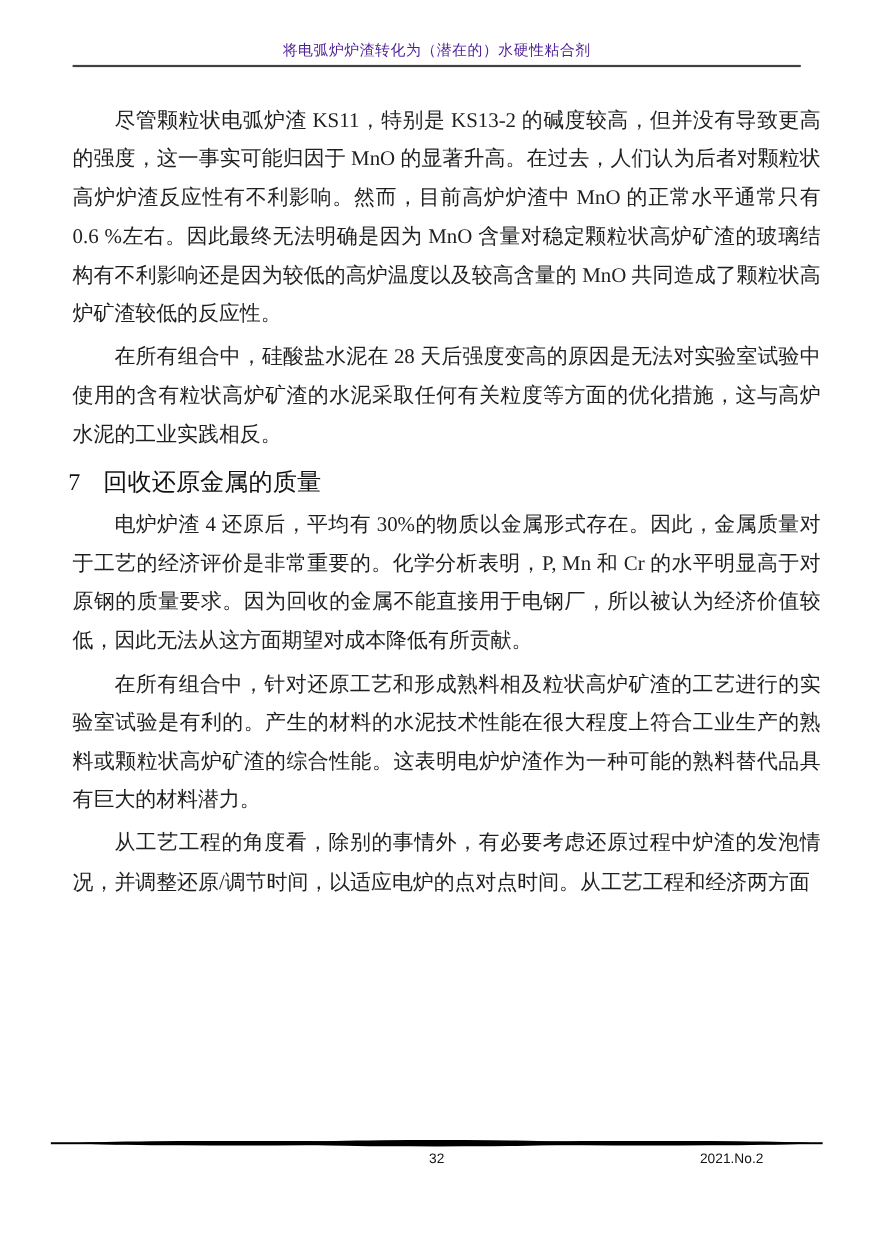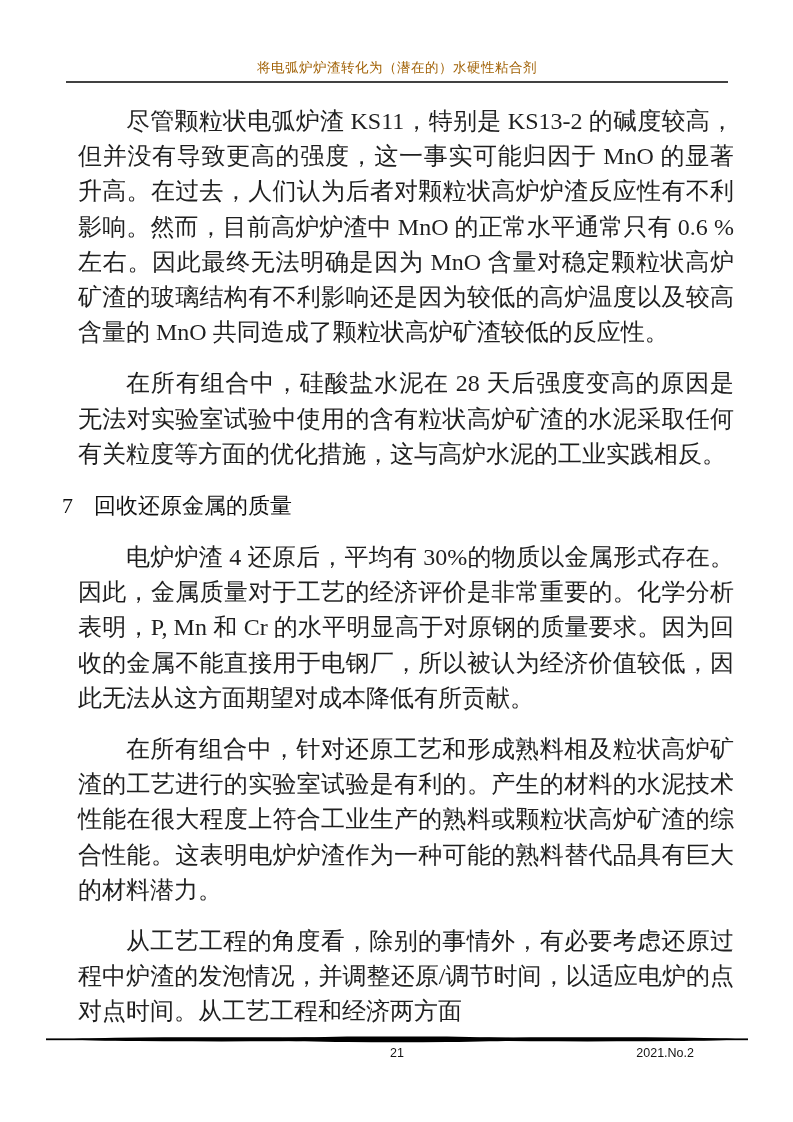--- a/index.html
+++ b/index.html
@@ -19,45 +19,45 @@
   }
 
   
   .page-header {
     position: absolute;
     top: 0;
     left: 66px;
     right: 65px;
   }
   .header-title {
-    padding-top: 59px;
+    padding-top: 37px;
     text-align: center;
     font-size: 13.5px;
     line-height: 17px;
-    color: #a16207;
+    color: #4c1d95;
     letter-spacing: 0.5px;
   }
   .header-rule {
     margin-top: 5px;
     border-top: 2px solid #414141;
     height: 0;
   }
 
   
   .doc-body {
     position: absolute;
     top: 88px;
     left: 62px;
     width: 688px;
     height: 945px;
     overflow: hidden;
   }
   .doc-body p {
-    margin: 16px;
-    font-size: 24px;
+    margin: 4px;
+    font-size: 19px;
     line-height: 35.2px;
     text-align: justify;
     text-justify: inter-ideograph;
     text-indent: 2em;
     color: #1f1f1f;
   }
   .doc-body h2 {
     margin: 7px 0 4px 0;
     font-size: 22px;
     line-height: 36px;
@@ -123,18 +123,18 @@
   </div>
 
   <div class="page-footer">
     <svg class="footer-rule-svg" viewBox="0 0 700 7" preserveAspectRatio="none" aria-hidden="true">
       <rect x="0" y="2.4" width="700" height="1.8" fill="#000000"></rect>
       <ellipse cx="175" cy="3.3" rx="150" ry="2.1" fill="#000000"></ellipse>
       <ellipse cx="350" cy="3.3" rx="130" ry="2.9" fill="#000000"></ellipse>
       <ellipse cx="540" cy="3.3" rx="150" ry="2.1" fill="#000000"></ellipse>
     </svg>
     <div class="footer-row">
-      <span class="page-num">21</span>
+      <span class="page-num">32</span>
       <span class="issue">2021.No.2</span>
     </div>
   </div>
 
 </div>
 
 </body></html>

